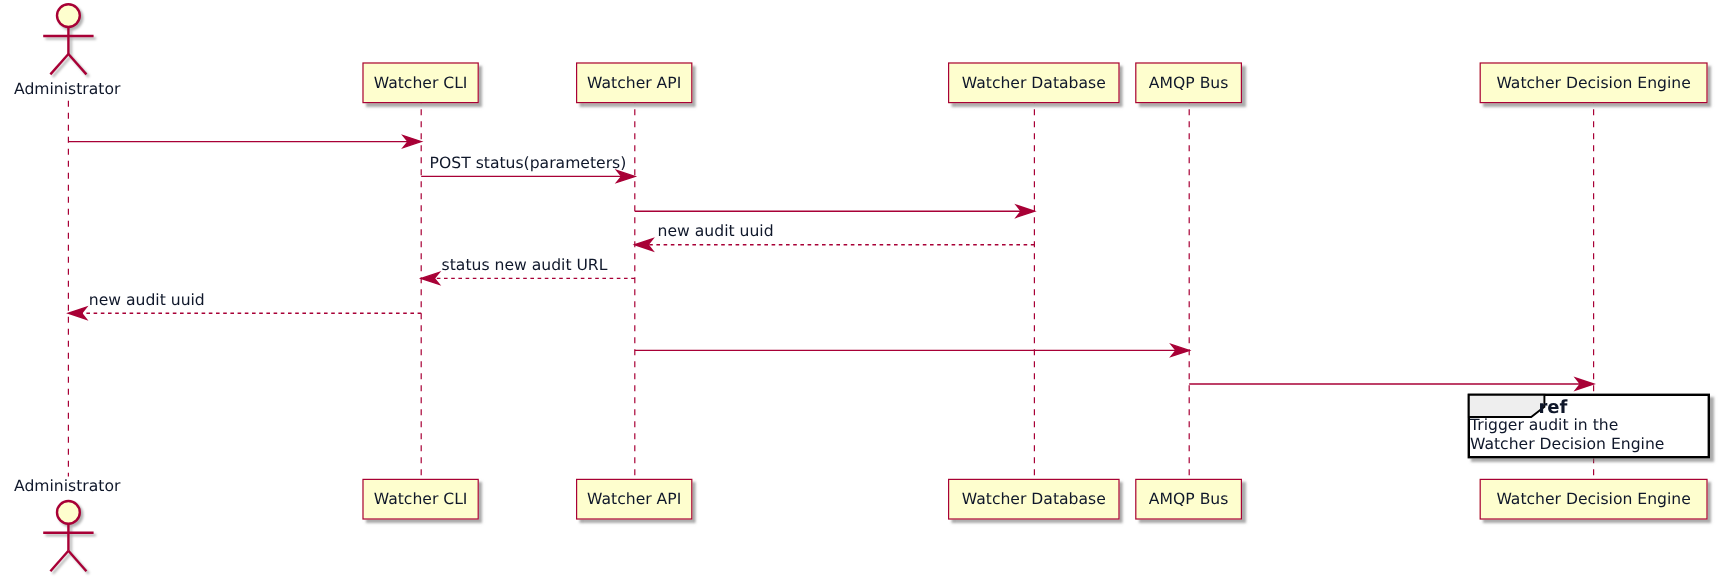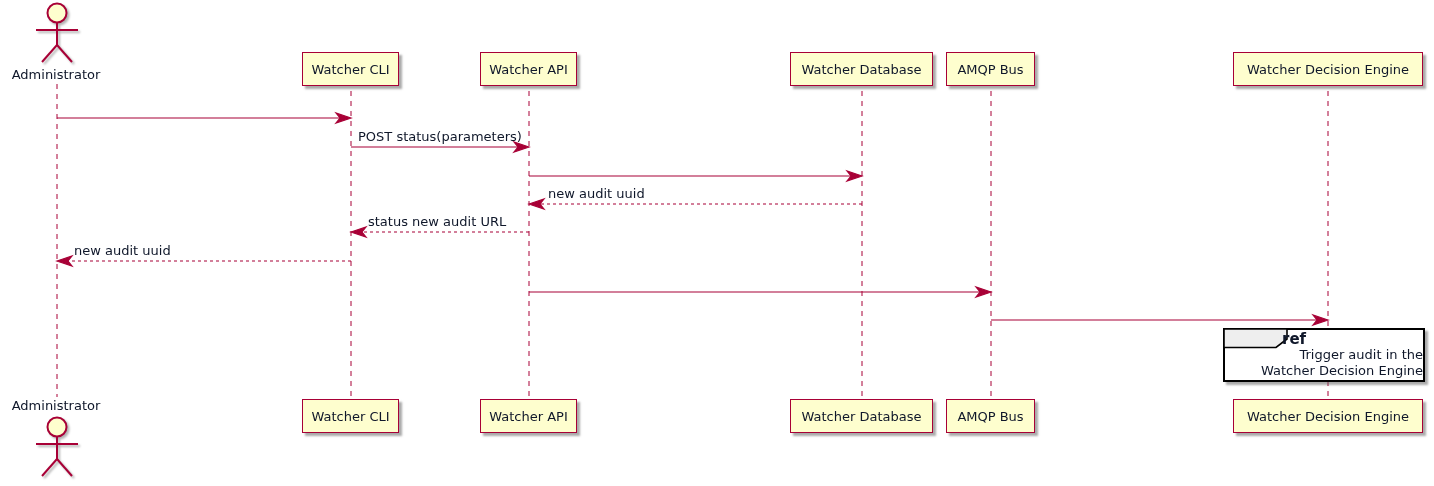--- a/index.html
+++ b/index.html
@@ -24,21 +24,21 @@
   .refbox{
     position:absolute;left:1223px;top:328px;width:202px;height:54px;box-sizing:border-box;
     background:#ffffff;border:2px solid #000000;
     box-shadow:3px 3px 2px rgba(100,100,100,0.55);
   }
   .ref-tag{position:absolute;left:-2px;top:-2px;width:66px;height:21px;}
   .ref-kw{
     position:absolute;left:9px;top:0px;font-size:15px;font-weight:bold;line-height:19px;margin-left:48px;
   }
   .ref-body{
-    position:absolute;left:0;top:17px;width:100%;text-align:right;
+    position:absolute;left:0;top:17px;width:100%;text-align:left;
     font-size:13px;line-height:16px;
   }
 </style>
 </head>
 <body>
 
 <div class="canvas">
 
   <svg class="layer" width="1434" height="486">
 

